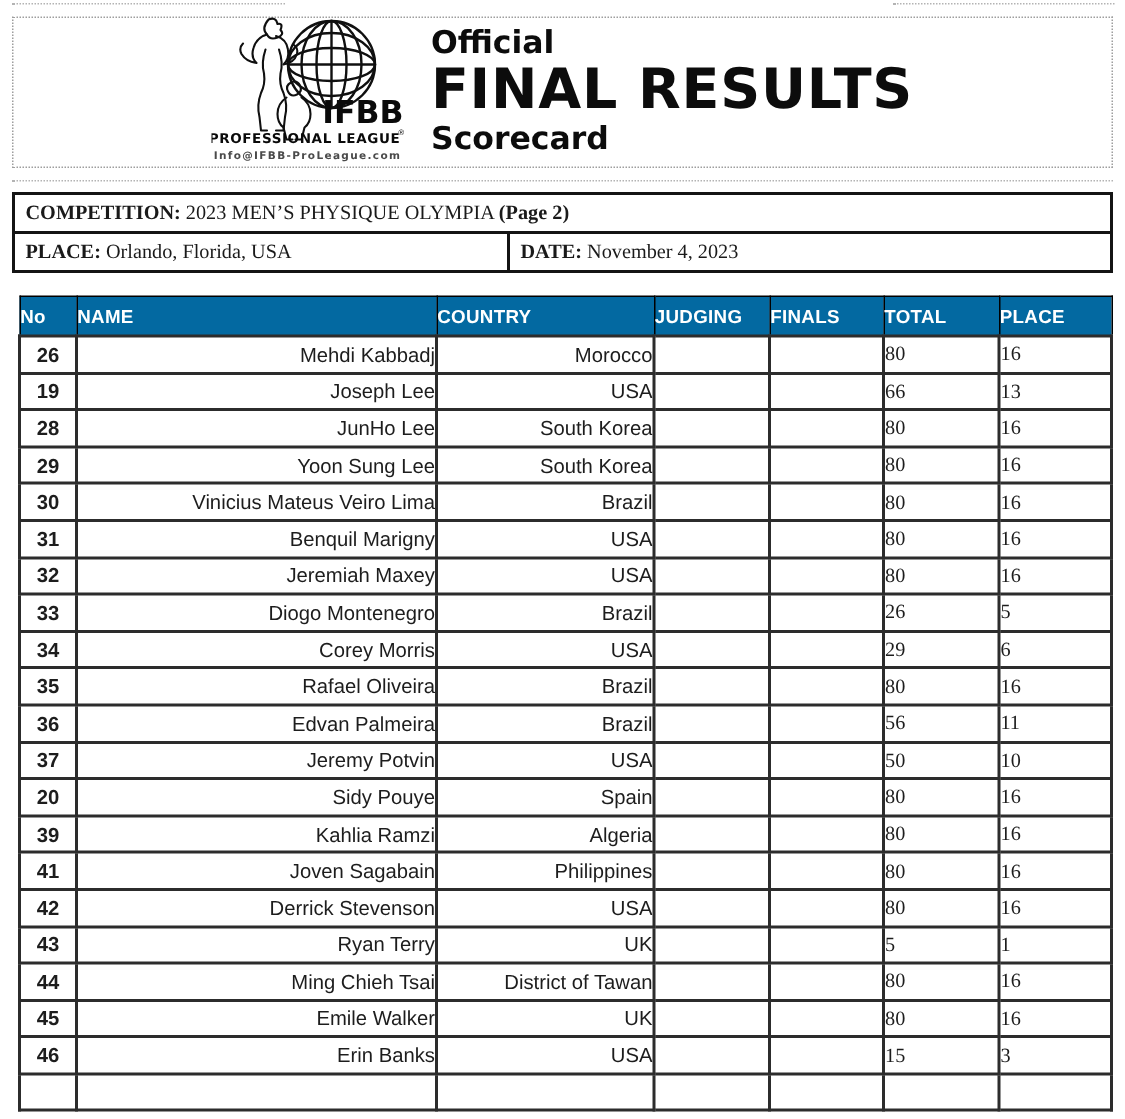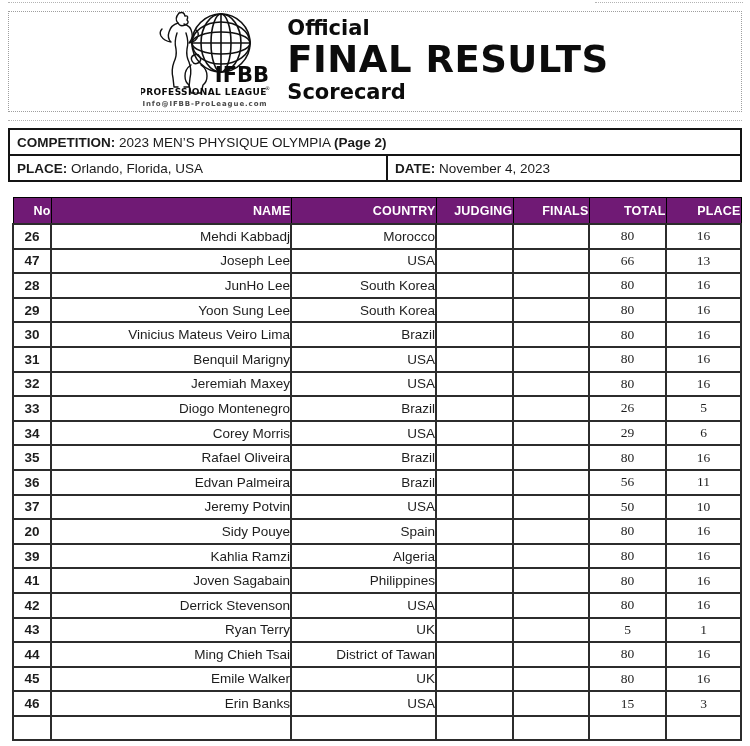--- a/index.html
+++ b/index.html
@@ -23,44 +23,44 @@
   .title-block{
     font-family:"DejaVu Sans", sans-serif;font-weight:bold;color:#0c0c0c;
     line-height:1.1;margin-top:-2px;
   }
   .title-line1,.title-line3{font-size:21px;}
   .title-line2{font-size:37px;letter-spacing:0.5px;}
 
   
   .info-box{
     position:absolute;left:8px;top:128px;width:734px;box-sizing:border-box;
-    border:2px solid #141414;font-size:13.5px;color:#1a1a1a;
+    border:2px solid #141414;font-size:13.5px;color:#1a1a1a;font-family:Liberation Serif, serif;
   }
   .info-row{height:24px;display:flex;align-items:center;}
   .info-row.first{border-bottom:2px solid #141414;}
   .info-cell{display:flex;align-items:center;padding-left:7px;height:100%;box-sizing:border-box;white-space:pre;}
-  .info-cell.place{width:378px;border-right:2px solid #141414;flex:0 0 auto;text-align:center;}
+  .info-cell.place{width:330px;border-right:2px solid #141414;flex:0 0 auto;text-align:center;}
   .info-cell.date{flex:1;}
   .lbl{font-weight:bold;}
 
   
   .table-wrap{position:absolute;left:12px;top:197px;width:728px;}
   table.results{border-collapse:collapse;table-layout:fixed;width:728px;}
   table.results th{
-    background:#701a75;color:#fff;font-weight:bold;font-size:12.5px;
-    height:25px;padding:0;border:1px solid #000;text-align:right;letter-spacing:0.2px;
+    background:#0369a1;color:#fff;font-weight:bold;font-size:12.5px;
+    height:25px;padding:0;border:1px solid #000;text-align:left;letter-spacing:0.2px;
   }
   table.results td{
     border:2px solid #2c2c2c;height:22.6px;padding:0 0 0 0;
     font-size:13.5px;color:#1d1d1d;vertical-align:middle;overflow:hidden;white-space:nowrap;
   }
   td.c-no{font-weight:bold;text-align:center;font-size:13px;}
   td.c-name,td.c-country{text-align:right;padding-left:10px;}
   td.c-total,td.c-place{
-    text-align:center;font-family:"Liberation Serif", serif;font-size:14px;
+    font-family:"Liberation Serif", serif;font-size:14px;
   }
 </style>
 </head>
 <body>
 
 <div class="page">
 
   <div class="artifact tl"></div>
   <div class="artifact tr"></div>
   <div class="artifact mid"></div>
@@ -144,21 +144,21 @@
           <tr>
       <td class="c-no">26</td>
       <td class="c-name">Mehdi Kabbadj</td>
       <td class="c-country">Morocco</td>
       <td class="c-judging"></td>
       <td class="c-finals"></td>
       <td class="c-total">80</td>
       <td class="c-place">16</td>
     </tr>
           <tr>
-      <td class="c-no">47</td>
+      <td class="c-no">19</td>
       <td class="c-name">Joseph Lee</td>
       <td class="c-country">USA</td>
       <td class="c-judging"></td>
       <td class="c-finals"></td>
       <td class="c-total">66</td>
       <td class="c-place">13</td>
     </tr>
           <tr>
       <td class="c-no">28</td>
       <td class="c-name">JunHo Lee</td>

